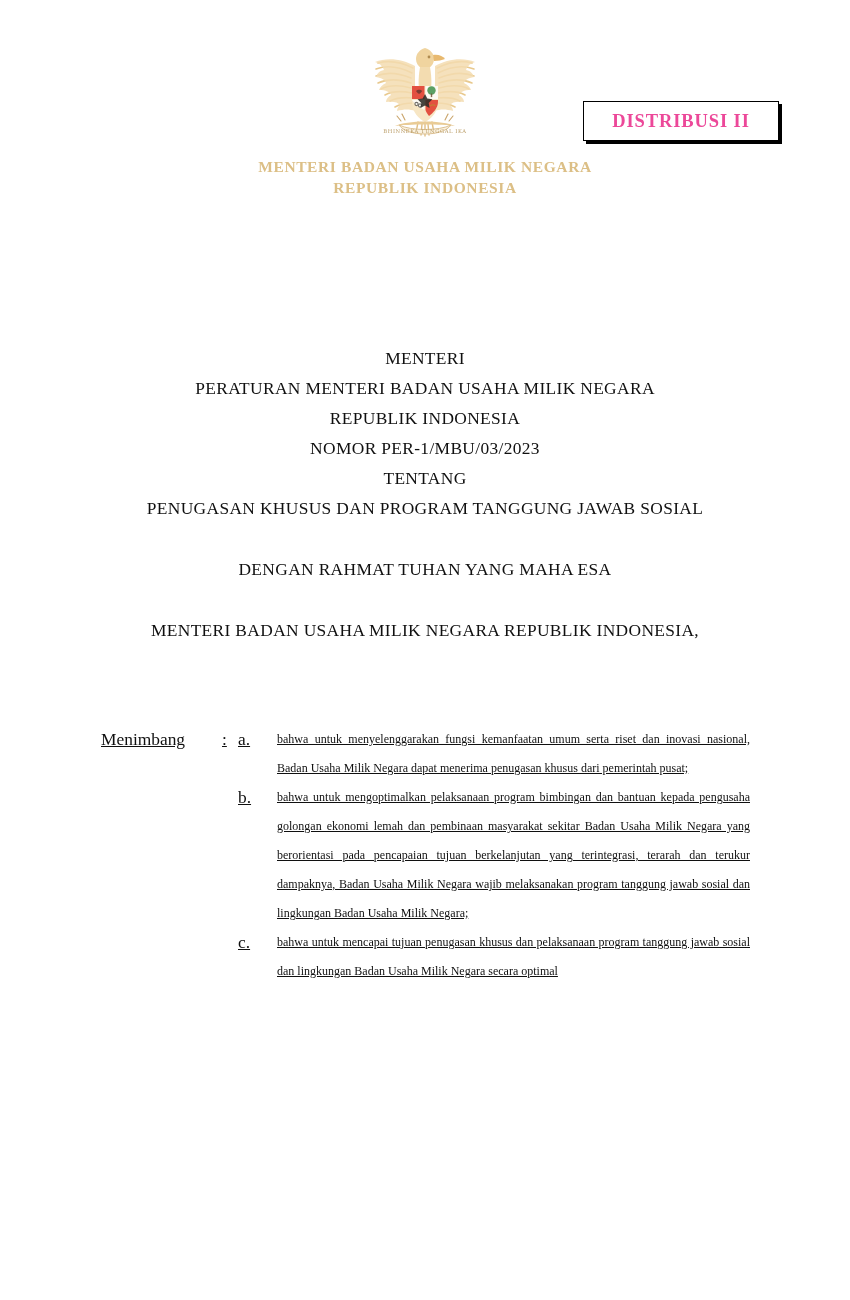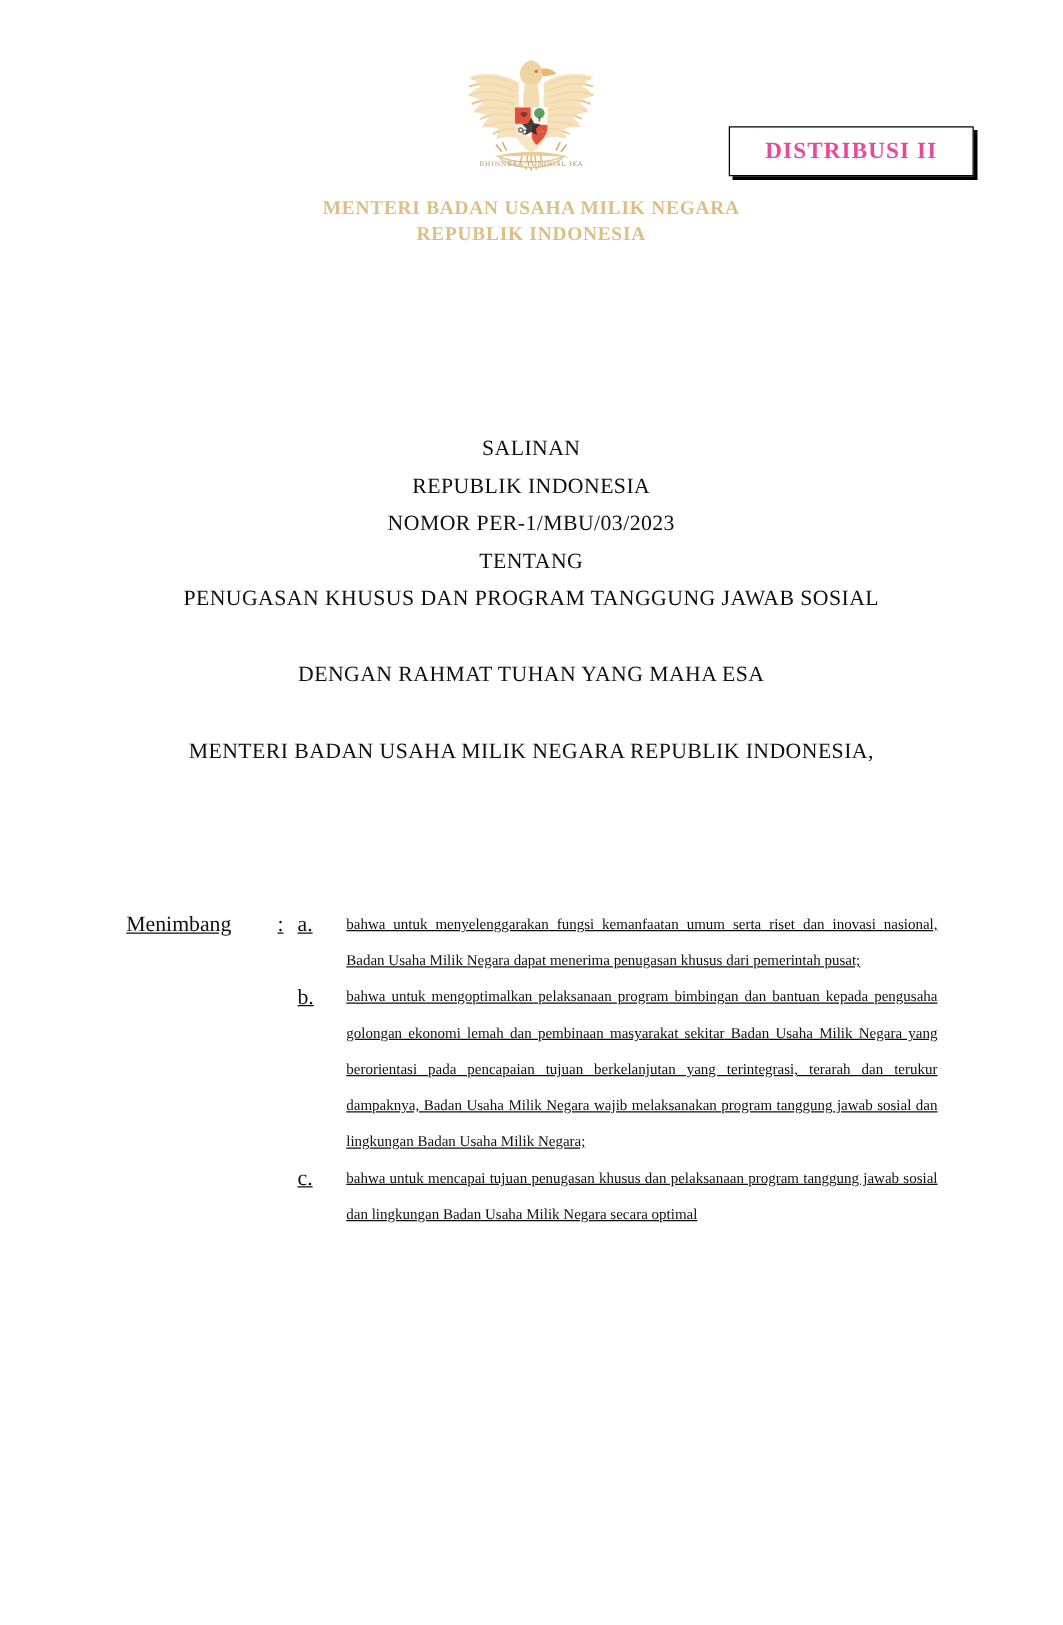--- a/index.html
+++ b/index.html
@@ -225,21 +225,22 @@
       <span>MENTERI BADAN USAHA MILIK NEGARA</span>
       <span class="lh-line2">REPUBLIK INDONESIA</span>
     </div>
   </div>
 
   <div class="distribusi-box">
     <span class="distribusi-label">DISTRIBUSI II</span>
   </div>
 
   <div class="title-block">
-    <div class="title-line">SALINAN</div>
+    <div class="title-line">MENTERI</div>
+    <div class="title-line">PERATURAN MENTERI BADAN USAHA MILIK NEGARA</div>
     <div class="title-line">REPUBLIK INDONESIA</div>
     <div class="title-line">NOMOR PER-1/MBU/03/2023</div>
     <div class="title-line">TENTANG</div>
     <div class="title-line">PENUGASAN KHUSUS DAN PROGRAM TANGGUNG JAWAB SOSIAL</div>
     <div class="title-gap-1"></div>
     <div class="title-line">DENGAN RAHMAT TUHAN YANG MAHA ESA</div>
     <div class="title-gap-2"></div>
     <div class="title-line">MENTERI BADAN USAHA MILIK NEGARA REPUBLIK INDONESIA,</div>
   </div>
 

